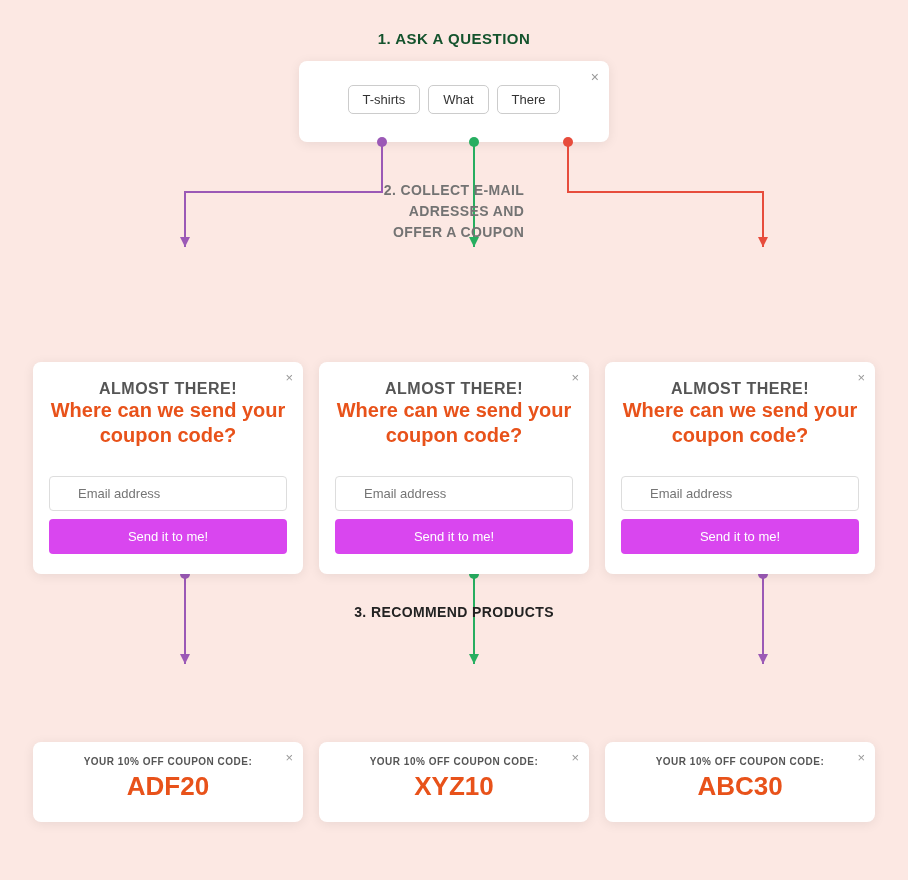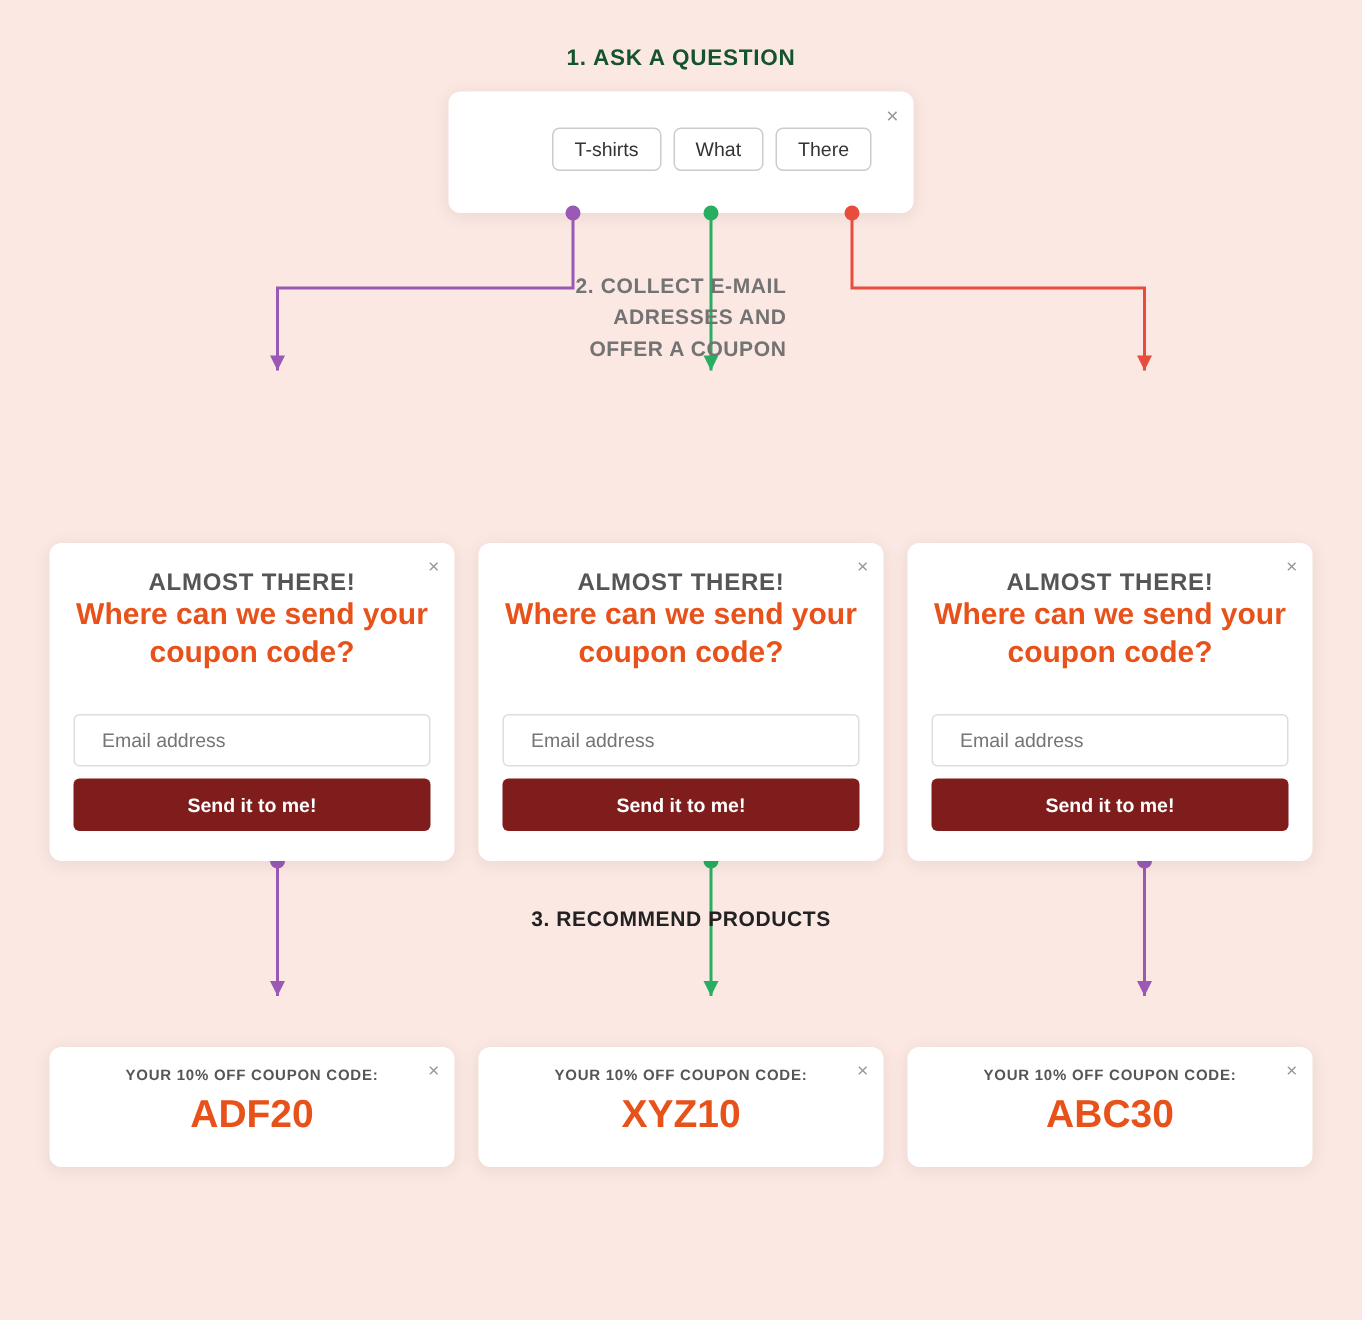--- a/index.html
+++ b/index.html
@@ -59,21 +59,21 @@
     .question-card .card-subtitle {
       color: #555;
       font-size: 13px;
       line-height: 1.5;
       margin-bottom: 16px;
     }
 
     .answer-buttons {
       display: flex;
       gap: 8px;
-      justify-content: flex-end;
+      justify-content: center;
     }
 
     .answer-btn {
       border: 1.5px solid #ccc;
       border-radius: 5px;
       background: white;
       padding: 6px 14px;
       font-size: 13px;
       color: #333;
       cursor: pointer;
@@ -121,36 +121,36 @@
       font-size: 20px;
       font-weight: 700;
       margin-bottom: 28px;
       line-height: 1.25;
     }
 
     .coupon-email-card input[type="text"] {
       width: 100%;
       border: 1.5px solid #ddd;
       border-radius: 4px;
-      padding: 9px 18px;
+      padding: 9px 28px;
       font-size: 13px;
       color: #aaa;
       margin-bottom: 8px;
       outline: none;
     }
 
     .send-btn {
       width: 100%;
-      background: #7f1d1d;
+      background: #d946ef;
       color: white;
       border: none;
       border-radius: 4px;
       padding: 10px;
       font-size: 13px;
-      font-weight: 700;
+      font-weight: 400;
       cursor: pointer;
     }
 
     
     .product-cards-row {
       display: flex;
       gap: 16px;
       justify-content: center;
       position: relative;
       z-index: 2;
@@ -254,21 +254,21 @@
 
     <div class="coupon-email-card">
       <span class="close-btn">×</span>
       <div class="almost">Almost There!</div>
       <div class="card-title">Where can we send your coupon code?</div>
       <input type="text" placeholder="Email address" style="">
       <button class="send-btn">Send it to me!</button>
     </div>
   </div>
 
-  <div style="position:relative; height: 124px;">
+  <div style="position:relative; height: 168px;">
     <svg style="position:absolute;top:0;left:0;width:908px;height:130px;">
 
       <path d="M 165 0 L 165 90" stroke="#9b59b6" stroke-width="2" fill="none"></path>
       <circle cx="165" cy="0" r="5" fill="#9b59b6"></circle>
       <polygon points="165,90 160,80 170,80" fill="#9b59b6"></polygon>
 
       <path d="M 454 0 L 454 90" stroke="#27ae60" stroke-width="2" fill="none"></path>
       <circle cx="454" cy="0" r="5" fill="#27ae60"></circle>
       <polygon points="454,90 449,80 459,80" fill="#27ae60"></polygon>
 

